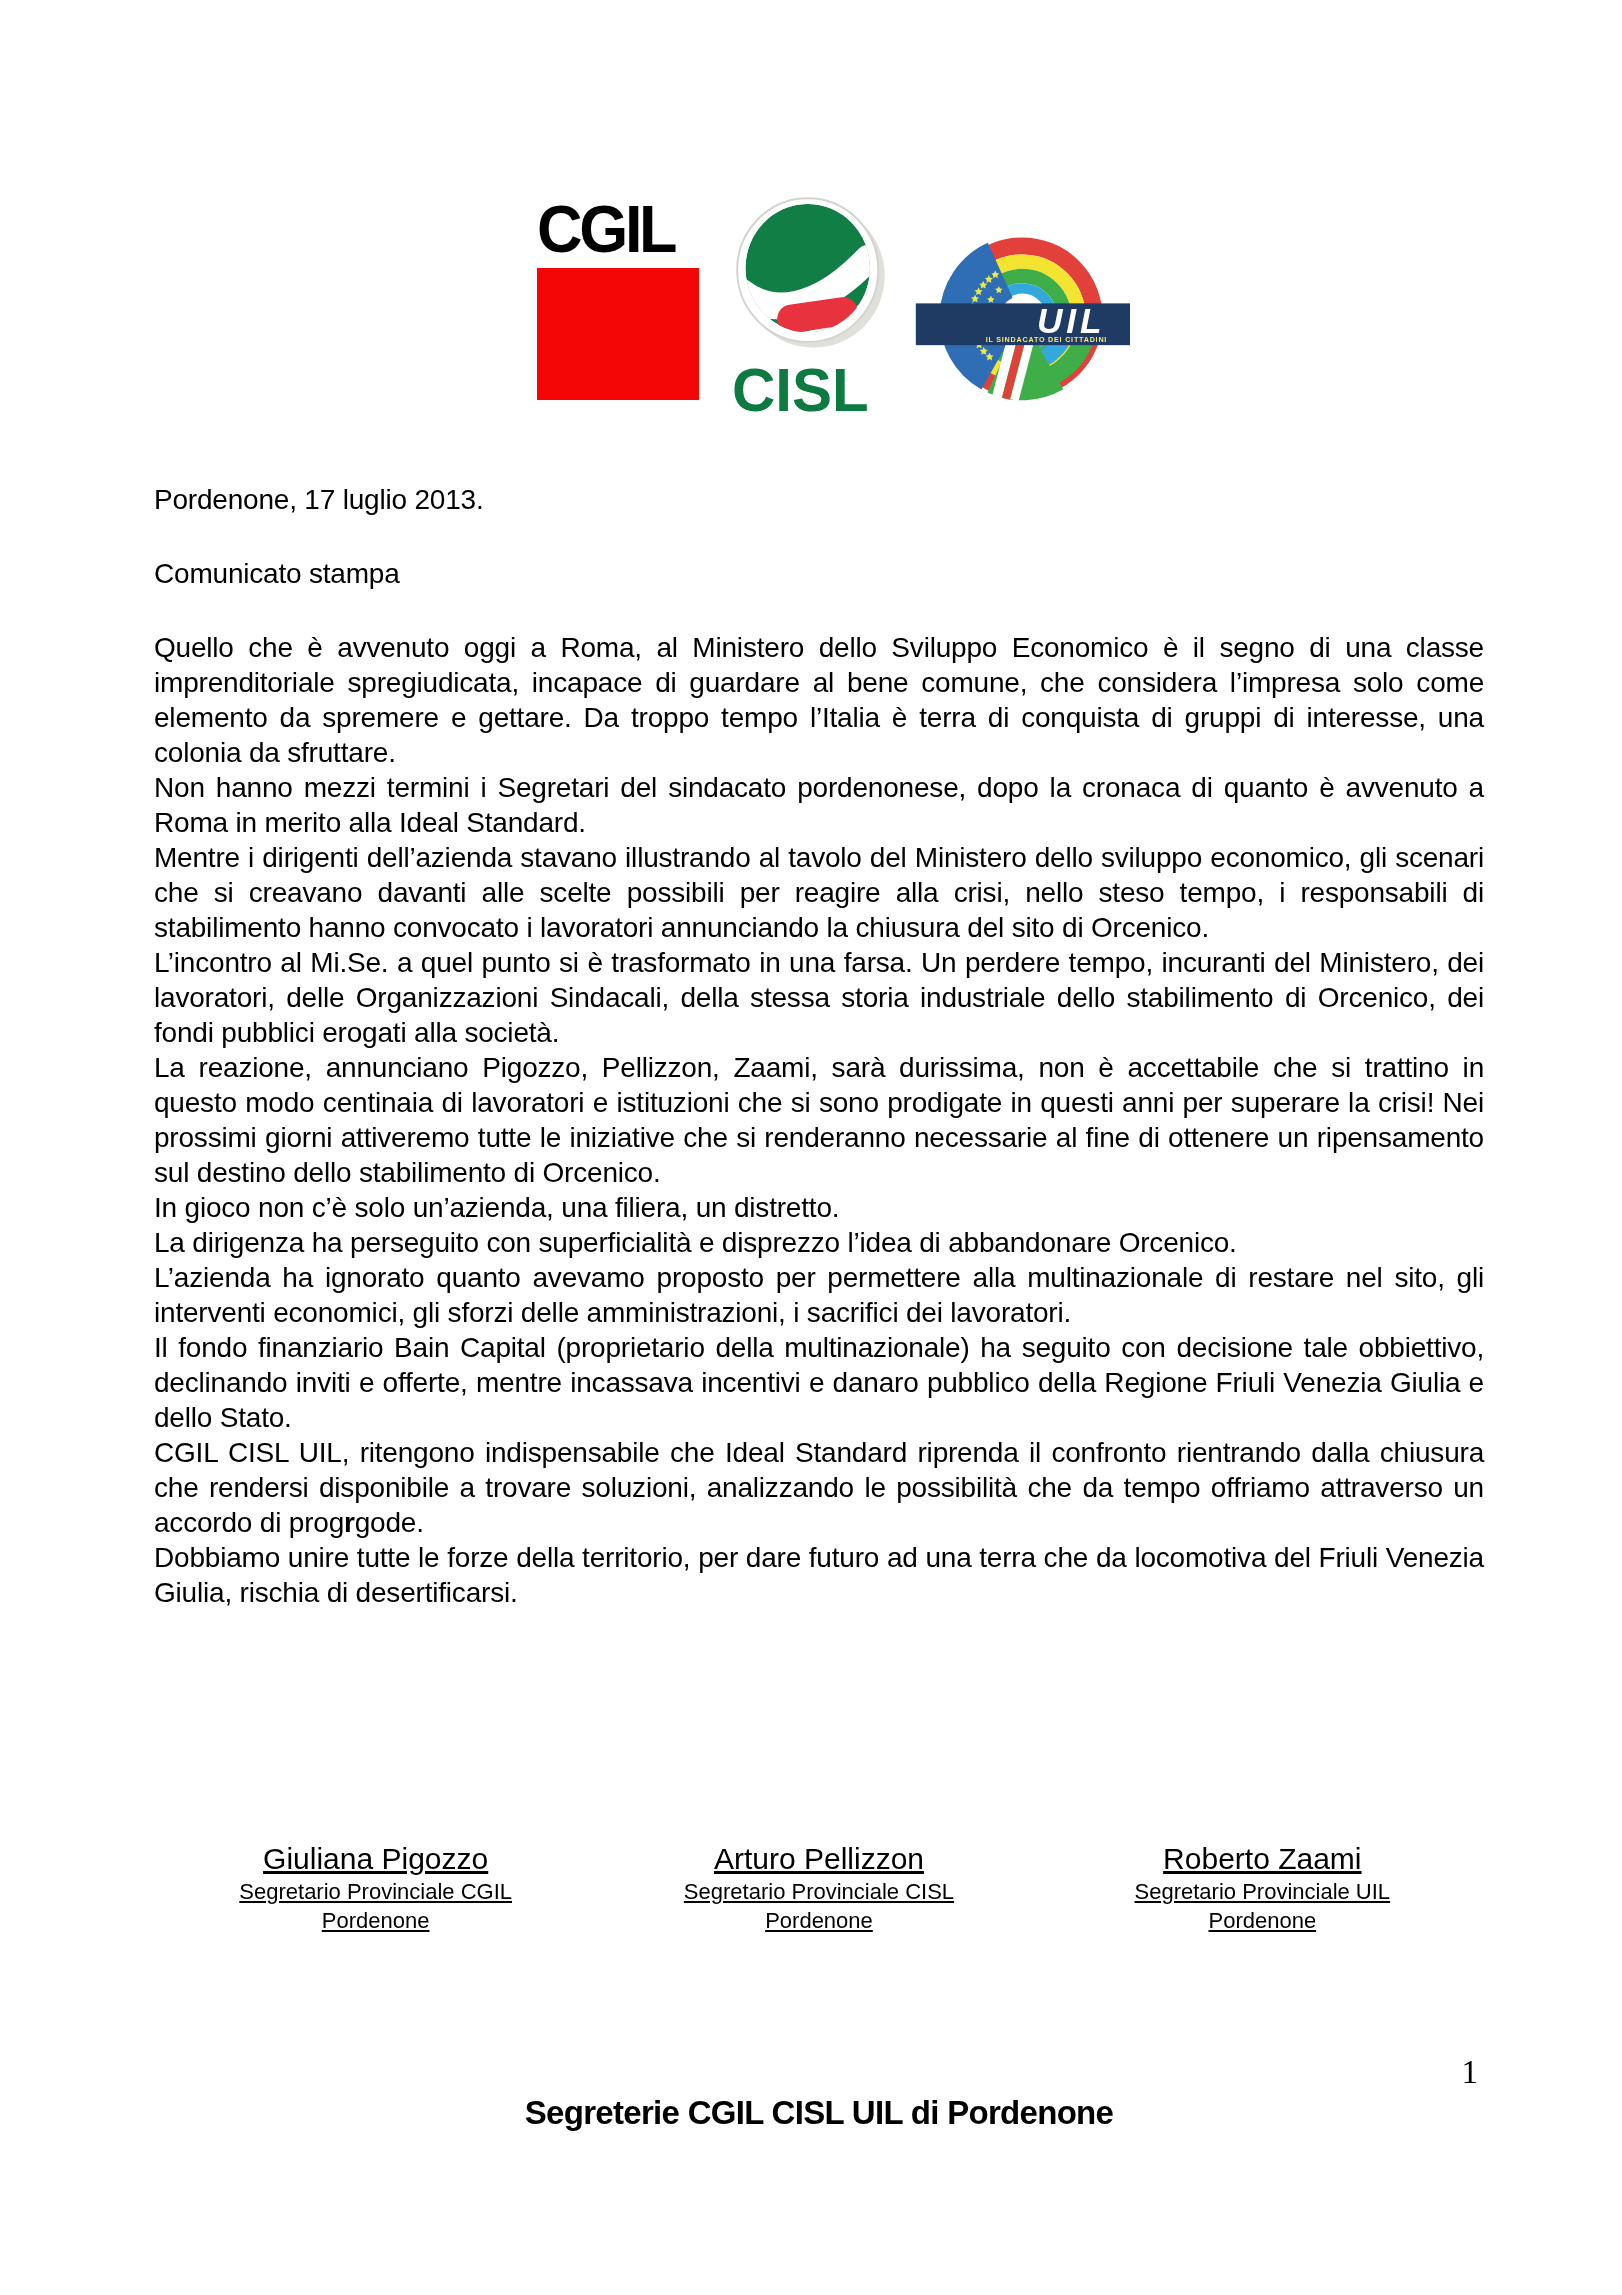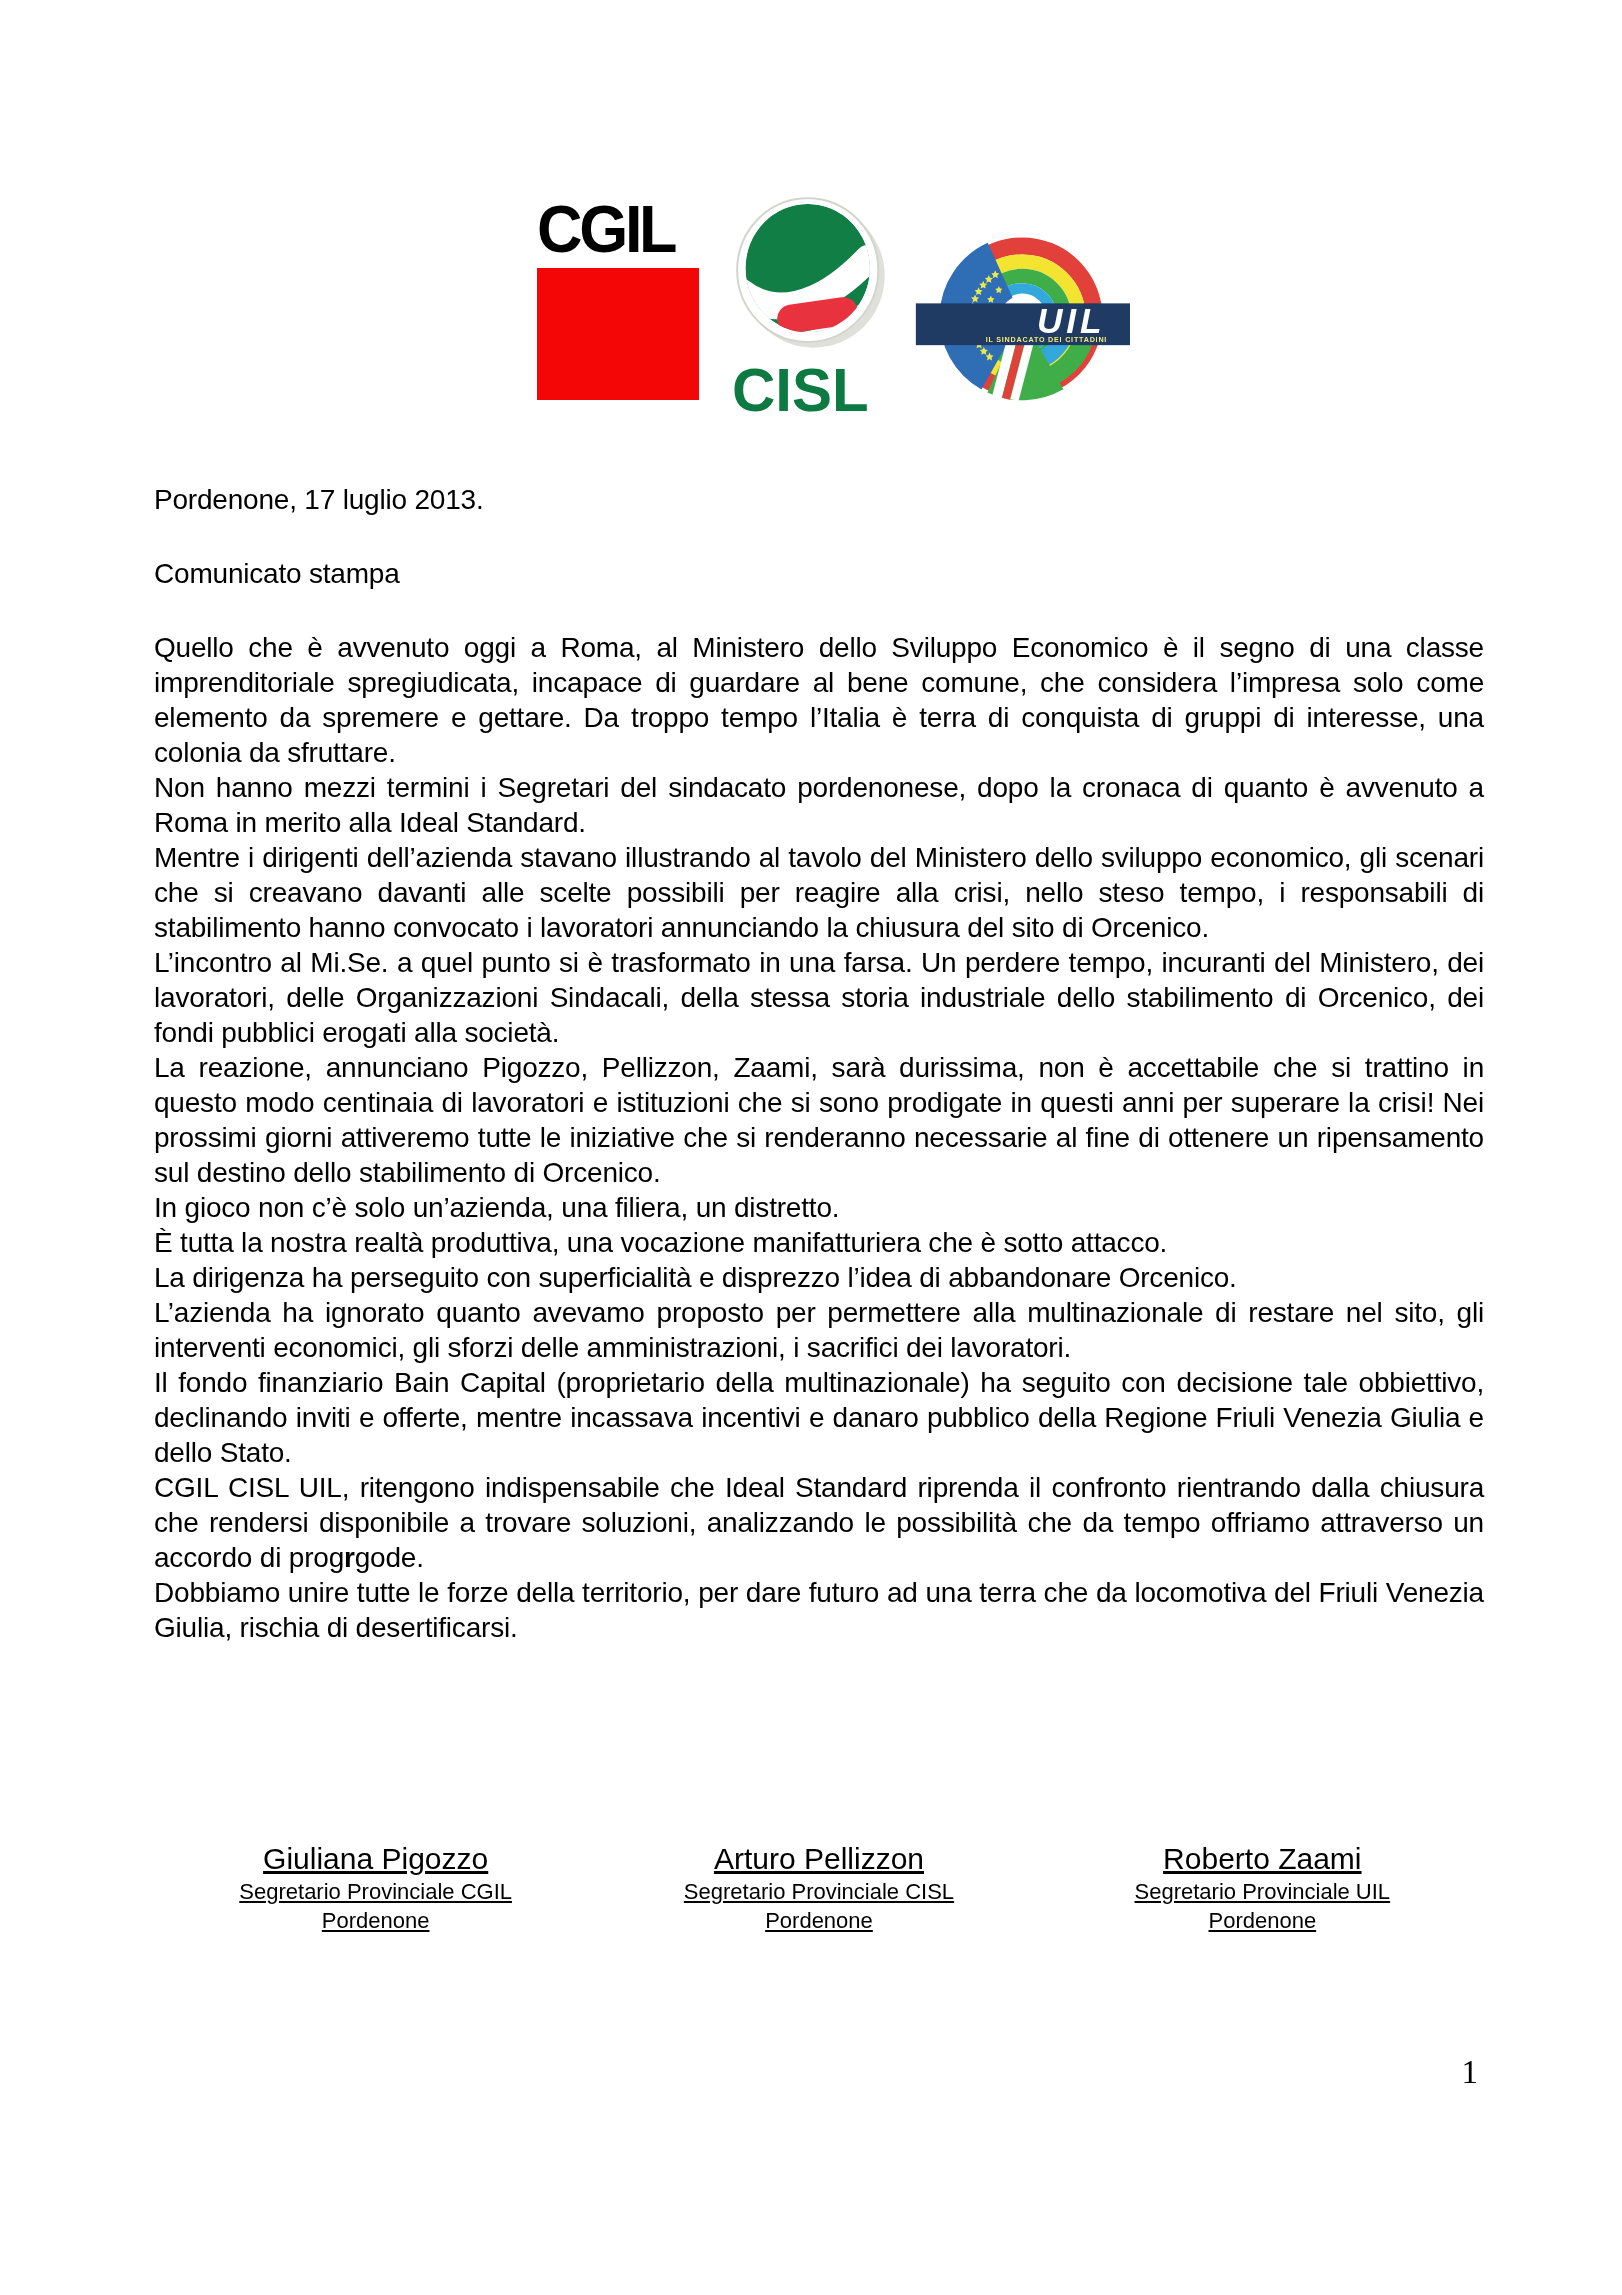--- a/index.html
+++ b/index.html
@@ -129,21 +129,20 @@
   <div class="dateline">Pordenone, 17 luglio 2013.</div>
   <div class="subject">Comunicato stampa</div>
 
   <div class="body-text">
     <p>Quello che è avvenuto oggi a Roma, al Ministero dello Sviluppo Economico è il segno di una classe imprenditoriale spregiudicata, incapace di guardare al bene comune, che considera l’impresa solo come elemento da spremere e gettare. Da troppo tempo l’Italia è terra di conquista di gruppi di interesse, una colonia da sfruttare.</p>
     <p>Non hanno mezzi termini i Segretari del sindacato pordenonese, dopo la cronaca di quanto è avvenuto a Roma in merito alla Ideal Standard.</p>
     <p>Mentre i dirigenti dell’azienda stavano illustrando al tavolo del Ministero dello sviluppo economico, gli scenari che si creavano davanti alle scelte possibili per reagire alla crisi, nello steso tempo, i responsabili di stabilimento hanno convocato i lavoratori annunciando la chiusura del sito di Orcenico.</p>
     <p>L’incontro al Mi.Se. a quel punto si è trasformato in una farsa. Un perdere tempo, incuranti del Ministero, dei lavoratori, delle Organizzazioni Sindacali, della stessa storia industriale dello stabilimento di Orcenico, dei fondi pubblici erogati alla società.</p>
     <p>La reazione, annunciano Pigozzo, Pellizzon, Zaami, sarà durissima, non è accettabile che si trattino in questo modo centinaia di lavoratori e istituzioni che si sono prodigate in questi anni per superare la crisi! Nei prossimi giorni attiveremo tutte le iniziative che si renderanno necessarie al fine di ottenere un ripensamento sul destino dello stabilimento di Orcenico.</p>
     <p>In gioco non c’è solo un’azienda, una filiera, un distretto.</p>
-    <p>È tutta la nostra realtà produttiva, una vocazione manifatturiera che è sotto attacco.</p>
     <p>La dirigenza ha perseguito con superficialità e disprezzo l’idea di abbandonare Orcenico.</p>
     <p>L’azienda ha ignorato quanto avevamo proposto per permettere alla multinazionale di restare nel sito, gli interventi economici, gli sforzi delle amministrazioni, i sacrifici dei lavoratori.</p>
     <p>Il fondo finanziario Bain Capital (proprietario della multinazionale) ha seguito con decisione tale obbiettivo, declinando inviti e offerte, mentre incassava incentivi e danaro pubblico della Regione Friuli Venezia Giulia e dello Stato.</p>
     <p><span>CGIL CISL UIL, ritengono indispensabile che Ideal Standard riprenda il confronto rientrando dalla chiusura  che rendersi disponibile a trovare soluzioni, analizzando le possibilità che da tempo offriamo attraverso un accordo di prog</span><b>r</b><span>gode.</span></p>
     <p>Dobbiamo unire tutte le forze della territorio, per dare futuro ad una terra che da locomotiva del Friuli Venezia Giulia, rischia di desertificarsi.</p>
   </div>
 
   <div class="signatures">
     <div class="sig-col">
       <div class="sig-name">Giuliana Pigozzo</div>
@@ -156,15 +155,16 @@
       <div class="sig-city">Pordenone</div>
     </div>
     <div class="sig-col">
       <div class="sig-name">Roberto Zaami</div>
       <div class="sig-role">Segretario Provinciale UIL</div>
       <div class="sig-city">Pordenone</div>
     </div>
   </div>
 
   <div class="page-number">1</div>
+  <div class="footer-line">Segreterie CGIL CISL UIL di Pordenone</div>
 
 </div>
 
 
 </body></html>

